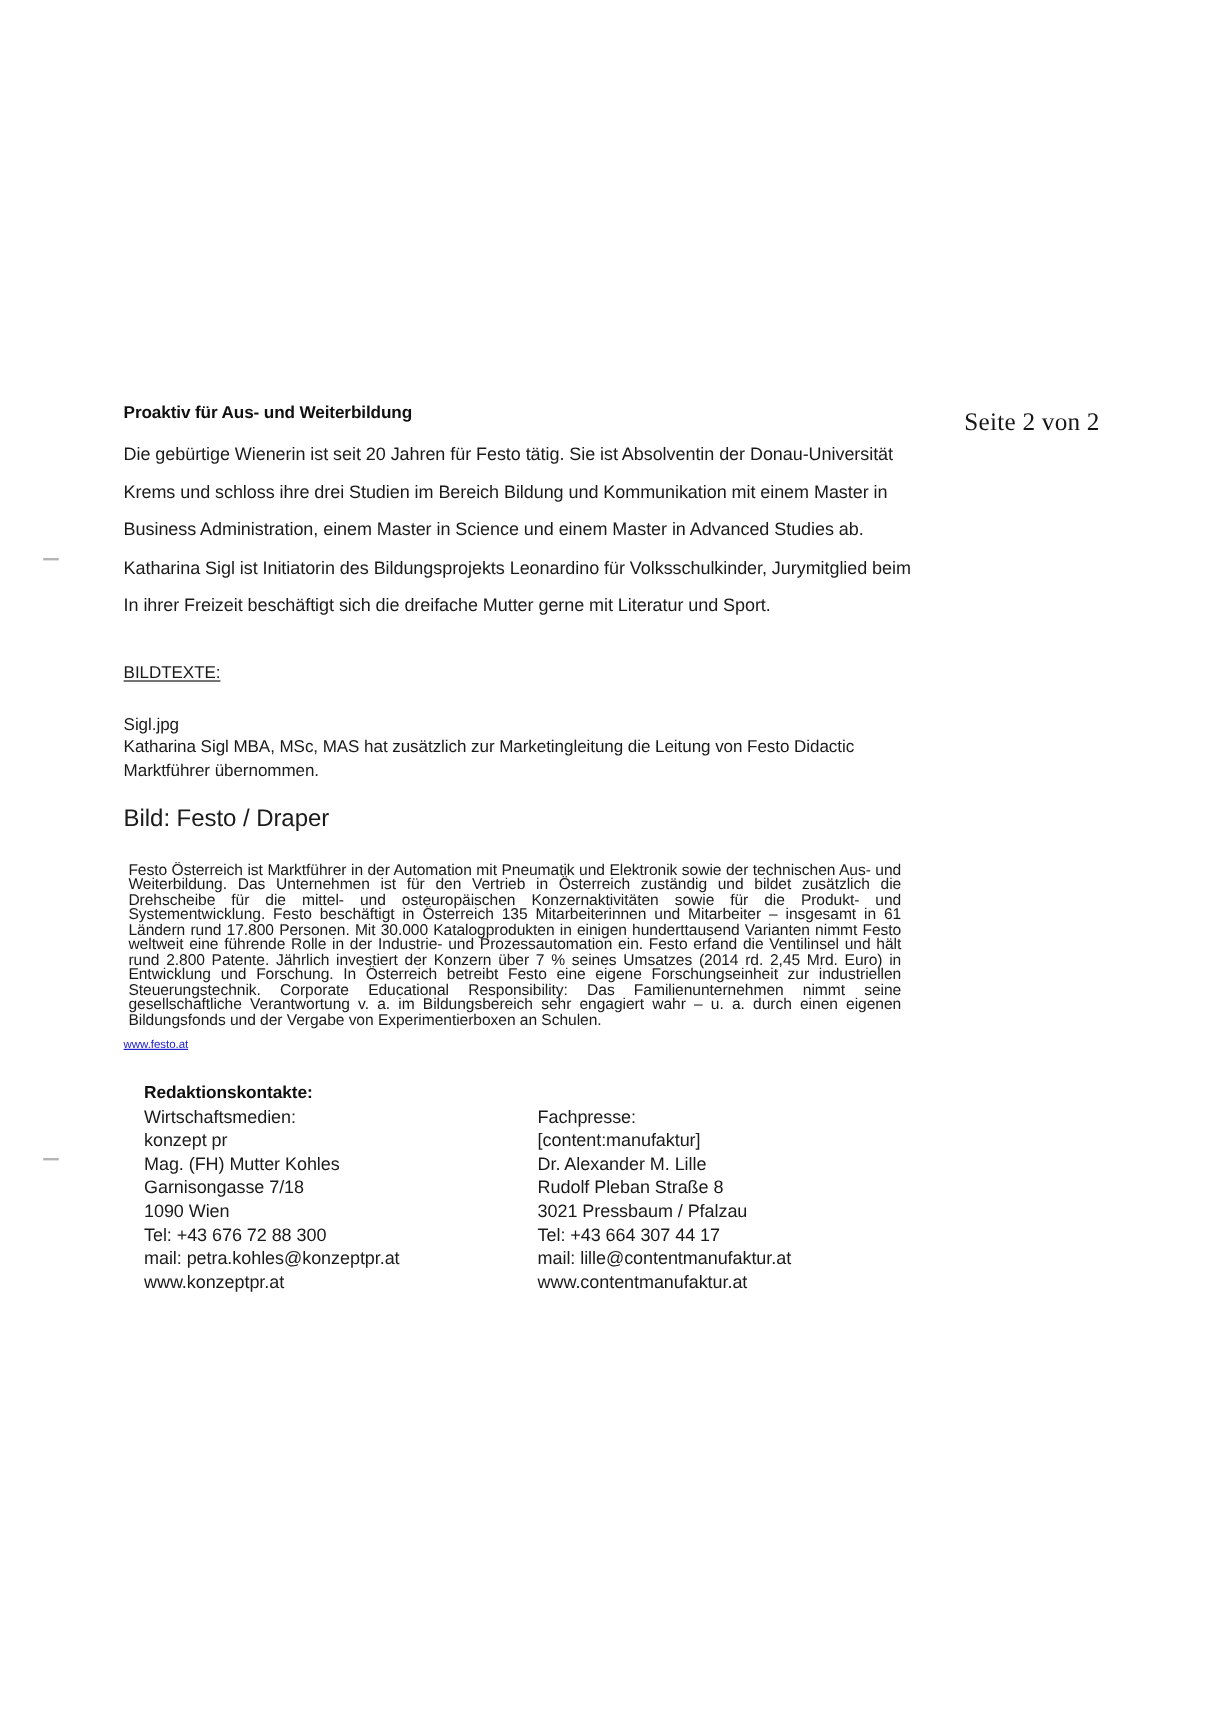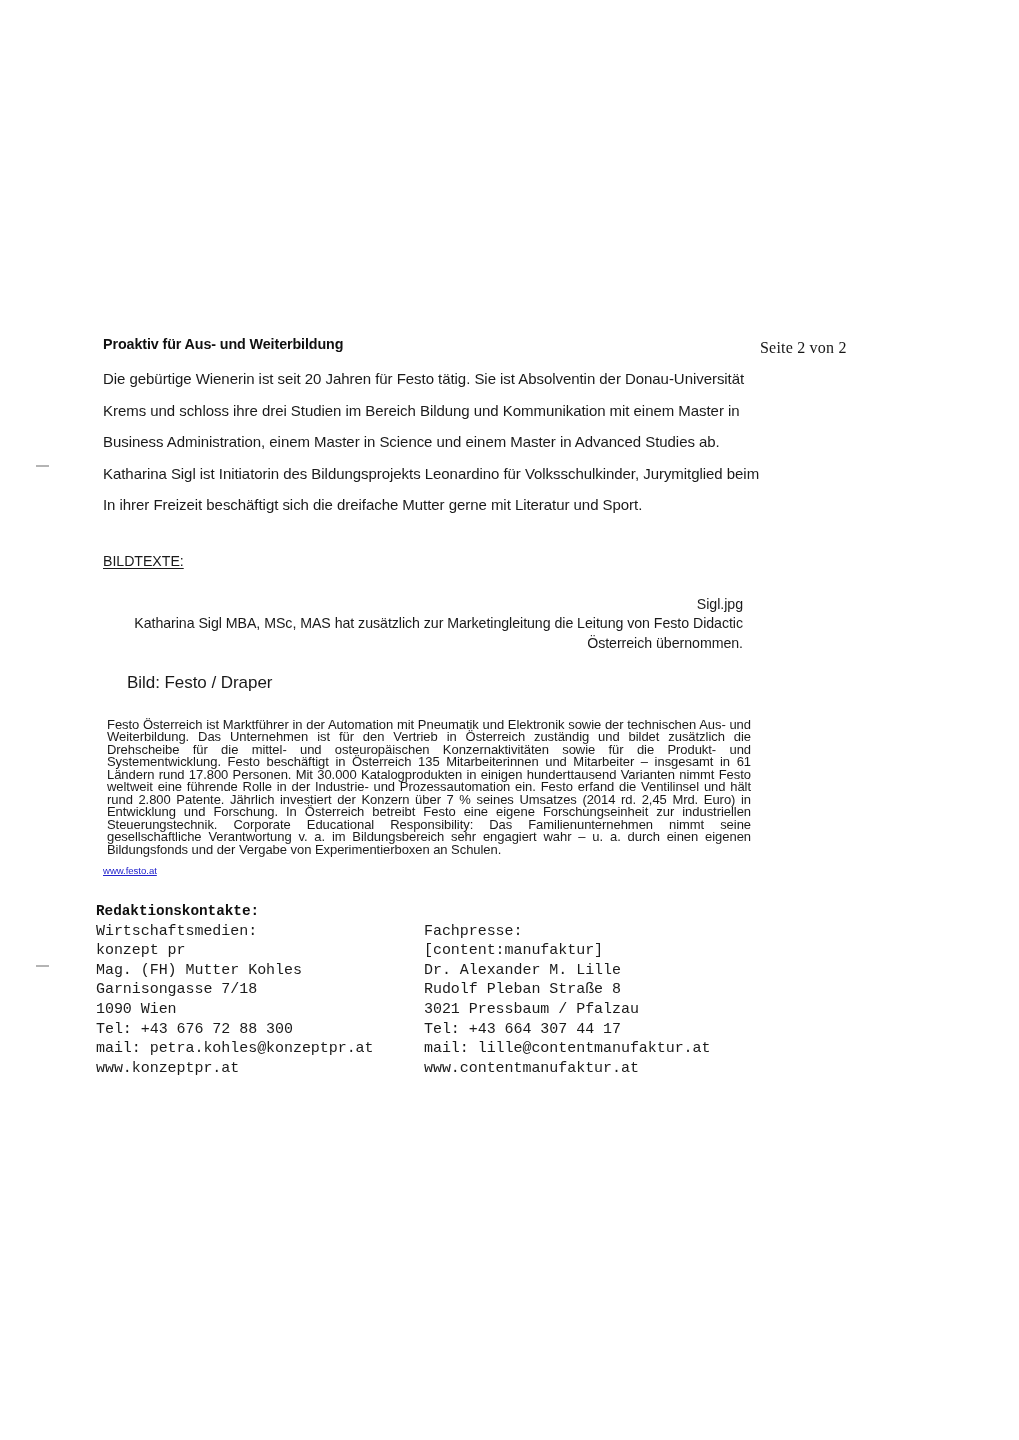--- a/index.html
+++ b/index.html
@@ -31,22 +31,23 @@
   }
   .margin-mark.m1 { left: 36px; top: 465px; }
   .margin-mark.m2 { left: 36px; top: 965px; }
 
   
   .page-number {
     position: absolute;
     left: 760px;
     top: 339px;
     width: 200px;
+    text-align: center;
     font-family: "Liberation Serif", serif;
-    font-size: 16px;
+    font-size: 21px;
     color: #161616;
     letter-spacing: 0.2px;
   }
 
   
   .content {
     position: absolute;
     left: 103px;
     top: 336px;
     width: 640px;
@@ -79,29 +80,28 @@
     letter-spacing: -0.05px;
   }
 
   .bildtexte-block {
     margin-top: 26px;
     font-size: 14.2px;
     line-height: 19.6px;
     color: #1a1a1a;
     letter-spacing: -0.05px;
   }
-  .bildtexte-block .ln { display: block; white-space: nowrap; text-align: right; }
+  .bildtexte-block .ln { display: block; white-space: nowrap; }
 
   .bild-credit {
     margin-top: 20px;
-    font-size: 17px;
-    line-height: 19.6px;
-    color: #1a1a1a;
-    letter-spacing: -0.05px;
-    margin-left: 24px;
+    font-size: 20px;
+    line-height: 19.6px;
+    color: #1a1a1a;
+    letter-spacing: -0.05px;
   }
 
   
   .boiler {
     margin-top: 26px;
     width: 652px;
   }
   .boiler-head {
     font-size: 9.6px;
     font-weight: bold;
@@ -124,24 +124,23 @@
     line-height: 12.5px;
     color: #2222cc;
     text-decoration: underline;
     text-underline-offset: 1px;
     letter-spacing: -0.05px;
   }
 
   
   .contacts {
     position: absolute;
-    left: 96px;
+    left: 120px;
     top: 902px;
     width: 700px;
-    font-family: Liberation Mono, monospace;
   }
   .contacts-title {
     font-size: 14.4px;
     font-weight: bold;
     color: #101010;
     line-height: 19.6px;
     letter-spacing: -0.05px;
     margin: 0 0 0 0;
   }
   .contacts-cols {
@@ -180,21 +179,21 @@
       <span class="ln">Business Administration, einem Master in Science und einem Master in Advanced Studies ab.</span>
       <span class="ln">Katharina Sigl ist Initiatorin des Bildungsprojekts Leonardino für Volksschulkinder, Jurymitglied beim</span>
       <span class="ln">In ihrer Freizeit beschäftigt sich die dreifache Mutter gerne mit Literatur und Sport.</span>
     </div>
 
     <div class="bildtexte-head">BILDTEXTE:</div>
 
     <div class="bildtexte-block">
       <span class="ln">Sigl.jpg</span>
       <span class="ln">Katharina Sigl MBA, MSc, MAS hat zusätzlich zur Marketingleitung die Leitung von Festo Didactic</span>
-      <span class="ln">Österreich übernommen.</span>
+      <span class="ln">Marktführer übernommen.</span>
     </div>
 
     <div class="bild-credit">Bild: Festo / Draper</div>
 
     <div class="boiler">
       <p class="boiler-body">Festo Österreich ist Marktführer in der Automation mit Pneumatik und Elektronik sowie der technischen Aus- und Weiterbildung. Das Unternehmen ist für den Vertrieb in Österreich zuständig und bildet zusätzlich die Drehscheibe für die mittel- und osteuropäischen Konzernaktivitäten sowie für die Produkt- und Systementwicklung. Festo beschäftigt in Österreich 135 Mitarbeiterinnen und Mitarbeiter – insgesamt in 61 Ländern rund 17.800 Personen. Mit 30.000 Katalogprodukten in einigen hunderttausend Varianten nimmt Festo weltweit eine führende Rolle in der Industrie- und Prozessautomation ein. Festo erfand die Ventilinsel und hält rund 2.800 Patente. Jährlich investiert der Konzern über 7 % seines Umsatzes (2014 rd. 2,45 Mrd. Euro) in Entwicklung und Forschung. In Österreich betreibt Festo eine eigene Forschungseinheit zur industriellen Steuerungstechnik. Corporate Educational Responsibility: Das Familienunternehmen nimmt seine gesellschaftliche Verantwortung v. a. im Bildungsbereich sehr engagiert wahr – u. a. durch einen eigenen Bildungsfonds und der Vergabe von Experimentierboxen an Schulen.</p>
       <a class="boiler-link" href="#">www.festo.at</a>
     </div>
 
   </div>

